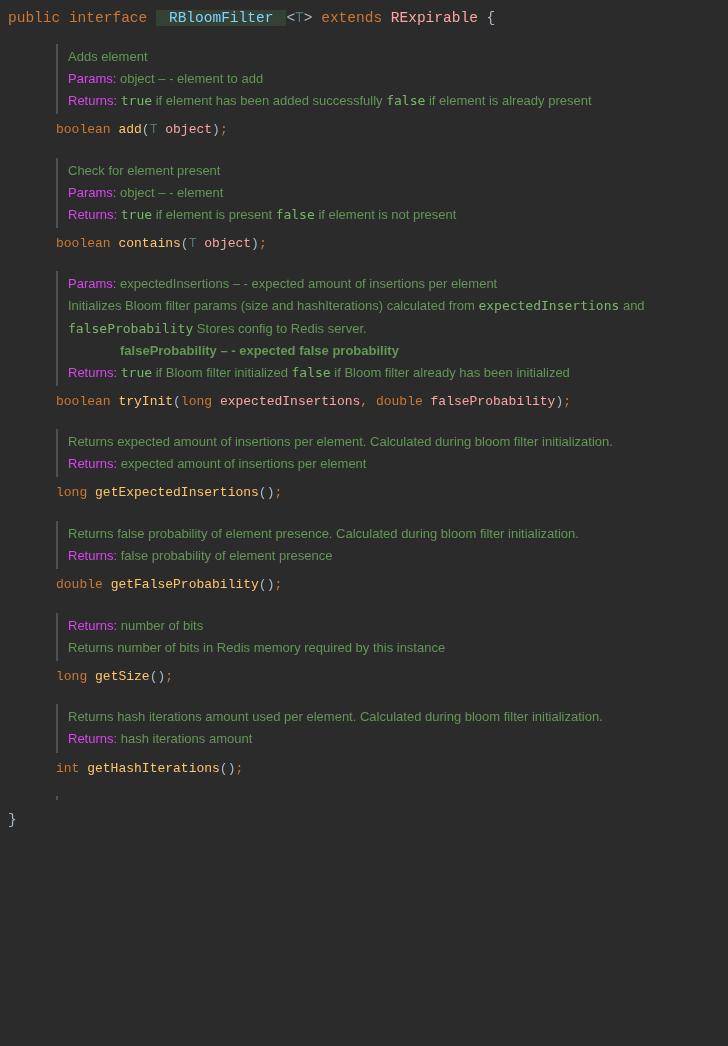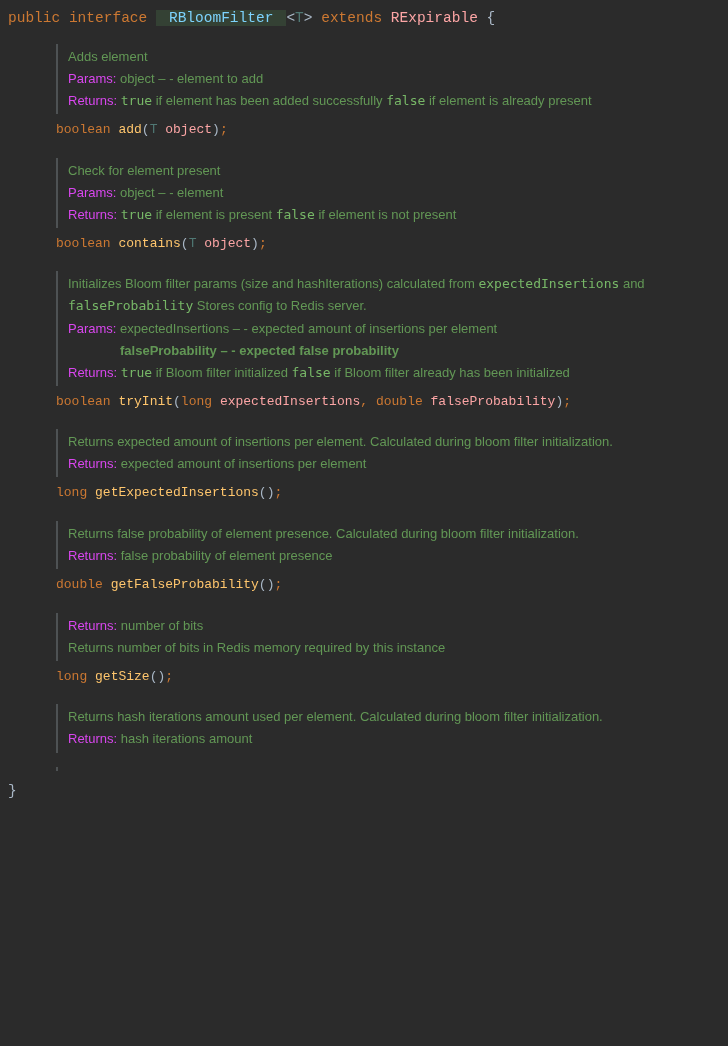--- a/index.html
+++ b/index.html
@@ -65,22 +65,22 @@
   <div class="sig-line code-wrap"><span class="kw">boolean</span> <span class="method">add</span><span class="punct">(</span><span class="generic">T</span> <span class="type">object</span><span class="punct">)</span><span class="kw">;</span></div>
 
   <div class="doc-block">
     <div><span class="doc-text">Check for element present</span></div>
     <div><span class="doc-label">Params:</span><span class="doc-text"> object – - element</span></div>
     <div><span class="doc-label">Returns:</span><span class="doc-text"> </span><span class="doc-code">true</span><span class="doc-text"> if element is present </span><span class="doc-code">false</span><span class="doc-text"> if element is not present</span></div>
   </div>
   <div class="sig-line code-wrap"><span class="kw">boolean</span> <span class="method">contains</span><span class="punct">(</span><span class="generic">T</span> <span class="type">object</span><span class="punct">)</span><span class="kw">;</span></div>
 
   <div class="doc-block">
+    <div><span class="doc-label">Params:</span><span class="doc-text"> expectedInsertions – - expected amount of insertions per element</span></div>
     <div><span class="doc-text">Initializes Bloom filter params (size and hashIterations) calculated from </span><span class="doc-code">expectedInsertions</span><span class="doc-text"> and </span><span class="doc-code">falseProbability</span><span class="doc-text"> Stores config to Redis server.</span></div>
-    <div><span class="doc-label">Params:</span><span class="doc-text"> expectedInsertions – - expected amount of insertions per element</span></div>
     <div style="padding-left:52px;font-weight:bold;"><span class="doc-text">falseProbability – - expected false probability</span></div>
     <div><span class="doc-label">Returns:</span><span class="doc-text"> </span><span class="doc-code">true</span><span class="doc-text"> if Bloom filter initialized </span><span class="doc-code">false</span><span class="doc-text"> if Bloom filter already has been initialized</span></div>
   </div>
   <div class="sig-line code-wrap"><span class="kw">boolean</span> <span class="method">tryInit</span><span class="punct">(</span><span class="kw">long</span> <span class="type">expectedInsertions</span><span class="kw">,</span> <span class="kw">double</span> <span class="type">falseProbability</span><span class="punct">)</span><span class="kw">;</span></div>
 
   <div class="doc-block">
     <div><span class="doc-text">Returns expected amount of insertions per element. Calculated during bloom filter initialization.</span></div>
     <div><span class="doc-label">Returns:</span><span class="doc-text"> expected amount of insertions per element</span></div>
   </div>
   <div class="sig-line code-wrap"><span class="kw">long</span> <span class="method">getExpectedInsertions</span><span class="punct">()</span><span class="kw">;</span></div>
@@ -94,19 +94,20 @@
   <div class="doc-block">
     <div><span class="doc-label">Returns:</span><span class="doc-text"> number of bits</span></div>
     <div><span class="doc-text">Returns number of bits in Redis memory required by this instance</span></div>
   </div>
   <div class="sig-line code-wrap"><span class="kw">long</span> <span class="method">getSize</span><span class="punct">()</span><span class="kw">;</span></div>
 
   <div class="doc-block">
     <div><span class="doc-text">Returns hash iterations amount used per element. Calculated during bloom filter initialization.</span></div>
     <div><span class="doc-label">Returns:</span><span class="doc-text"> hash iterations amount</span></div>
   </div>
+  <div class="sig-line code-wrap"><span class="kw">int</span> <span class="method">getHashIterations</span><span class="punct">()</span><span class="kw">;</span></div>
 
   <div class="doc-block">
   </div>
 
   <div class="closing code-wrap"><span class="punct">}</span></div>
 
 </div>
 
 </body></html>

